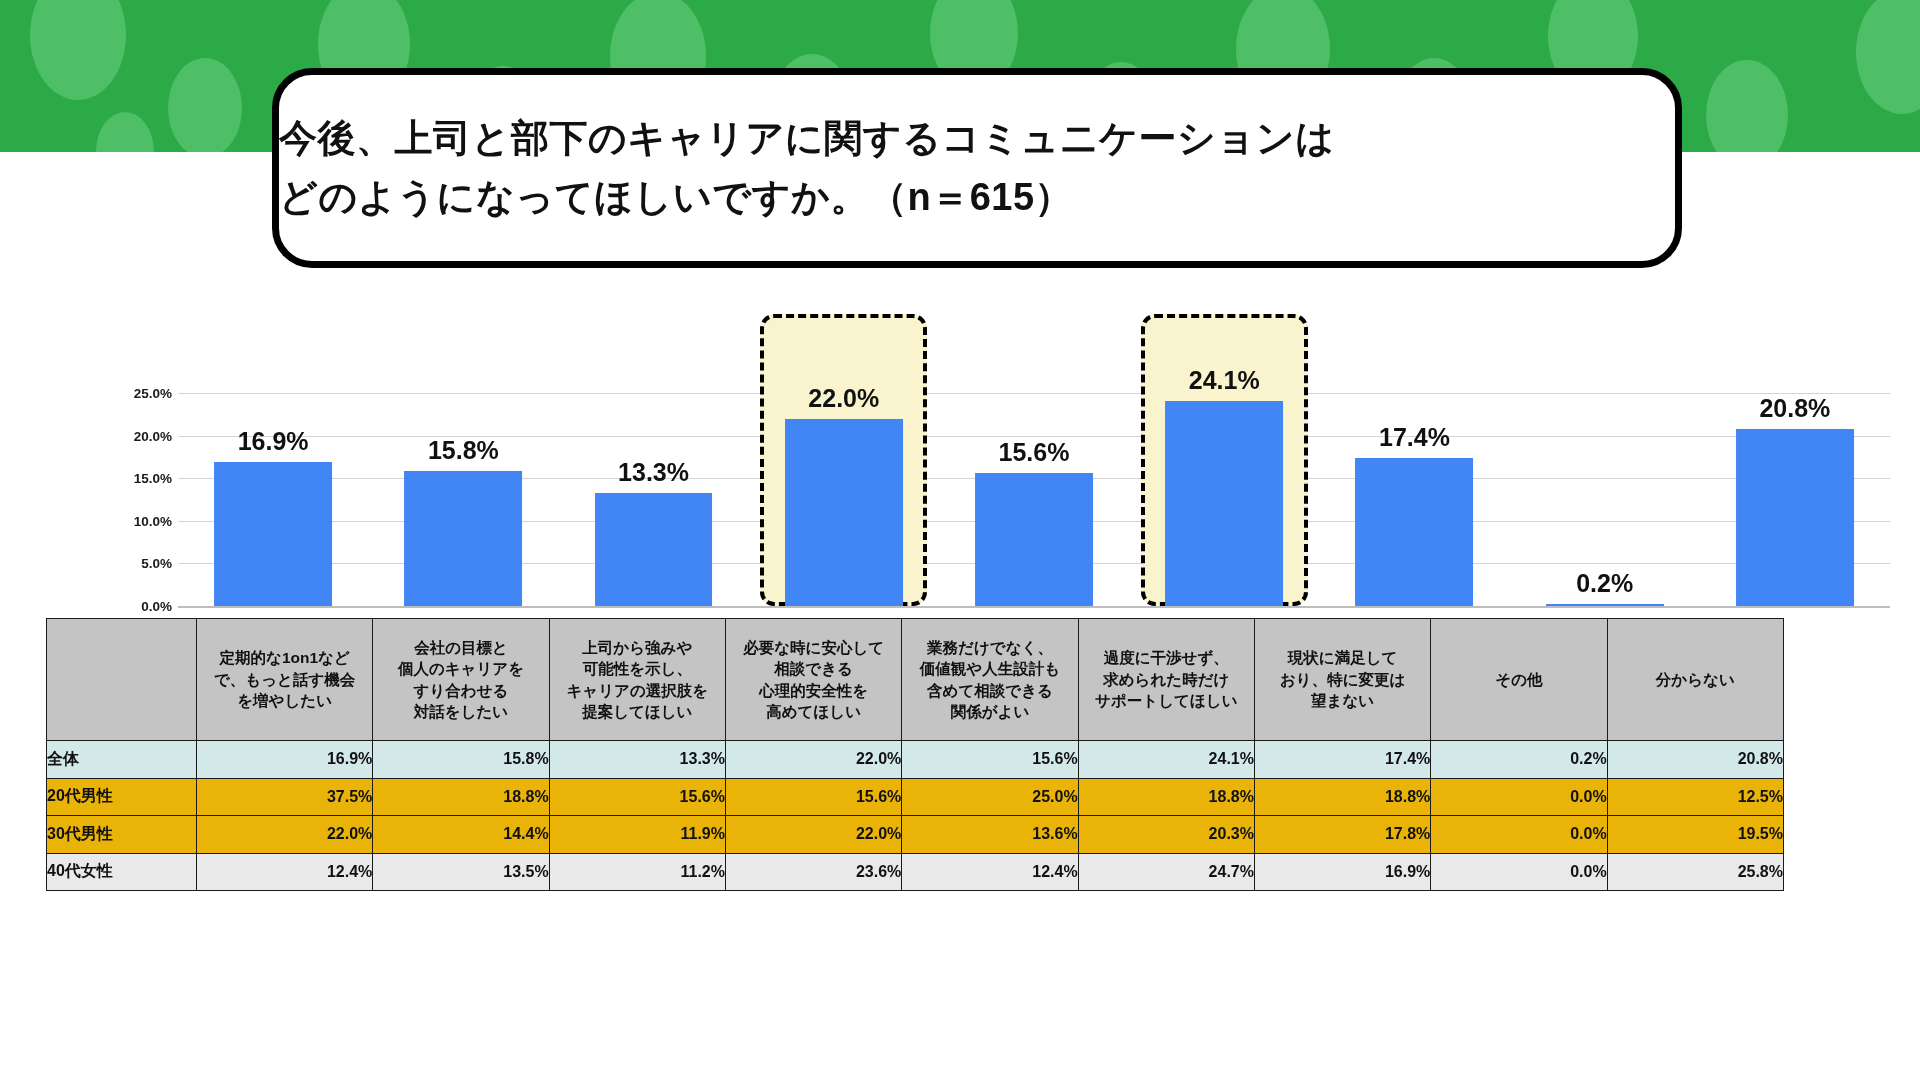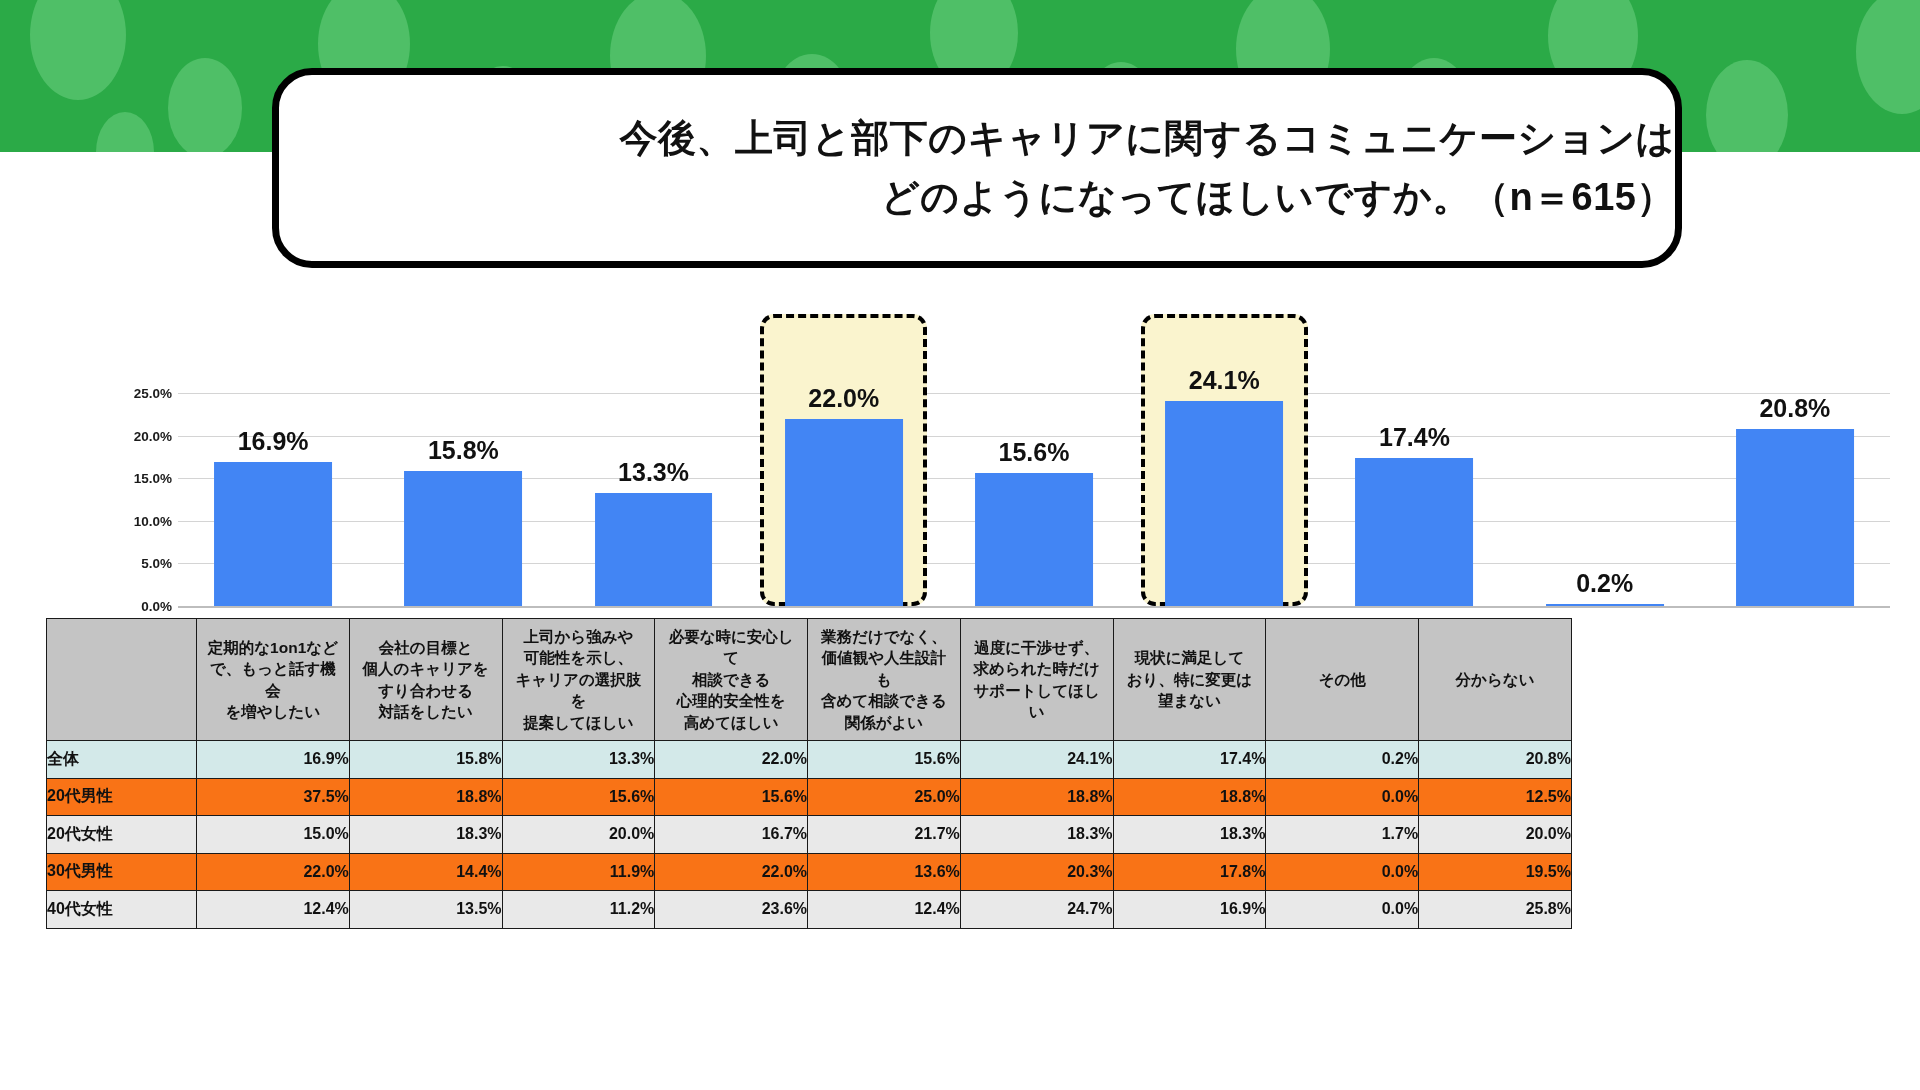--- a/index.html
+++ b/index.html
@@ -23,21 +23,21 @@
   }
 
   
   .title-box {
     position: absolute;
     left: 272px; top: 68px; width: 1410px; height: 200px;
     background: #ffffff;
     border: 7px solid #000000;
     border-radius: 40px;
     display: flex; flex-direction: column;
-    align-items: flex-end; justify-content: center;
+    align-items: flex-start; justify-content: center;
     z-index: 5;
   }
   .title-line {
     font-size: 38px; font-weight: 700; color: #111111;
     letter-spacing: 0.5px; line-height: 1.55;
     white-space: nowrap; text-align: center;
   }
 
   
   .chart-area {
@@ -77,21 +77,21 @@
     border-radius: 14px;
     z-index: 1;
   }
   .bar-slot .bar, .bar-slot .barval { z-index: 3; }
 
   
   .table-wrap {
     position: absolute; left: 46px; top: 618px; width: 1830px;
   }
   table.data {
-    border-collapse: collapse; width: 1526px;
+    border-collapse: collapse; width: 1738px;
     table-layout: fixed;
     font-size: 15px;
   }
   table.data th, table.data td {
     border: 1.6px solid #1a1a1a;
     padding: 0;
   }
   table.data thead th {
     background: #C4C4C4;
     height: 122px;
@@ -109,21 +109,21 @@
     font-weight: 700;
     color: #111;
     font-size: 16px;
   }
   td.rowlabel {
     text-align: left; padding-left: 14px;
   }
   td.val { text-align: right; padding-right: 12px; }
   tr.total td { background: #D3E9E9; }
   tr.alt td { background: #E9E9E9; }
-  tr.plain td { background: #f97316; }
+  tr.plain td { background: #eab308; }
 </style>
 </head>
 <body>
 
 <div id="page">
 
   <div class="banner" id="banner" style="background: rgb(43, 170, 71);">
       <div class="dot" style="left: 30px; top: -30px; width: 96px; height: 130px; background: rgb(79, 191, 103);"></div>
       <div class="dot" style="left: 168px; top: 58px; width: 74px; height: 100px; background: rgb(79, 191, 103);"></div>
       <div class="dot" style="left: 318px; top: -18px; width: 92px; height: 124px; background: rgb(79, 191, 103);"></div>
@@ -277,32 +277,20 @@
             <td class="val">37.5%</td>
             <td class="val">18.8%</td>
             <td class="val">15.6%</td>
             <td class="val">15.6%</td>
             <td class="val">25.0%</td>
             <td class="val">18.8%</td>
             <td class="val">18.8%</td>
             <td class="val">0.0%</td>
             <td class="val">12.5%</td>
           </tr>
-          <tr class="alt">
-            <td class="rowlabel">20代女性</td>
-            <td class="val">15.0%</td>
-            <td class="val">18.3%</td>
-            <td class="val">20.0%</td>
-            <td class="val">16.7%</td>
-            <td class="val">21.7%</td>
-            <td class="val">18.3%</td>
-            <td class="val">18.3%</td>
-            <td class="val">1.7%</td>
-            <td class="val">20.0%</td>
-          </tr>
           <tr class="plain">
             <td class="rowlabel">30代男性</td>
             <td class="val">22.0%</td>
             <td class="val">14.4%</td>
             <td class="val">11.9%</td>
             <td class="val">22.0%</td>
             <td class="val">13.6%</td>
             <td class="val">20.3%</td>
             <td class="val">17.8%</td>
             <td class="val">0.0%</td>

